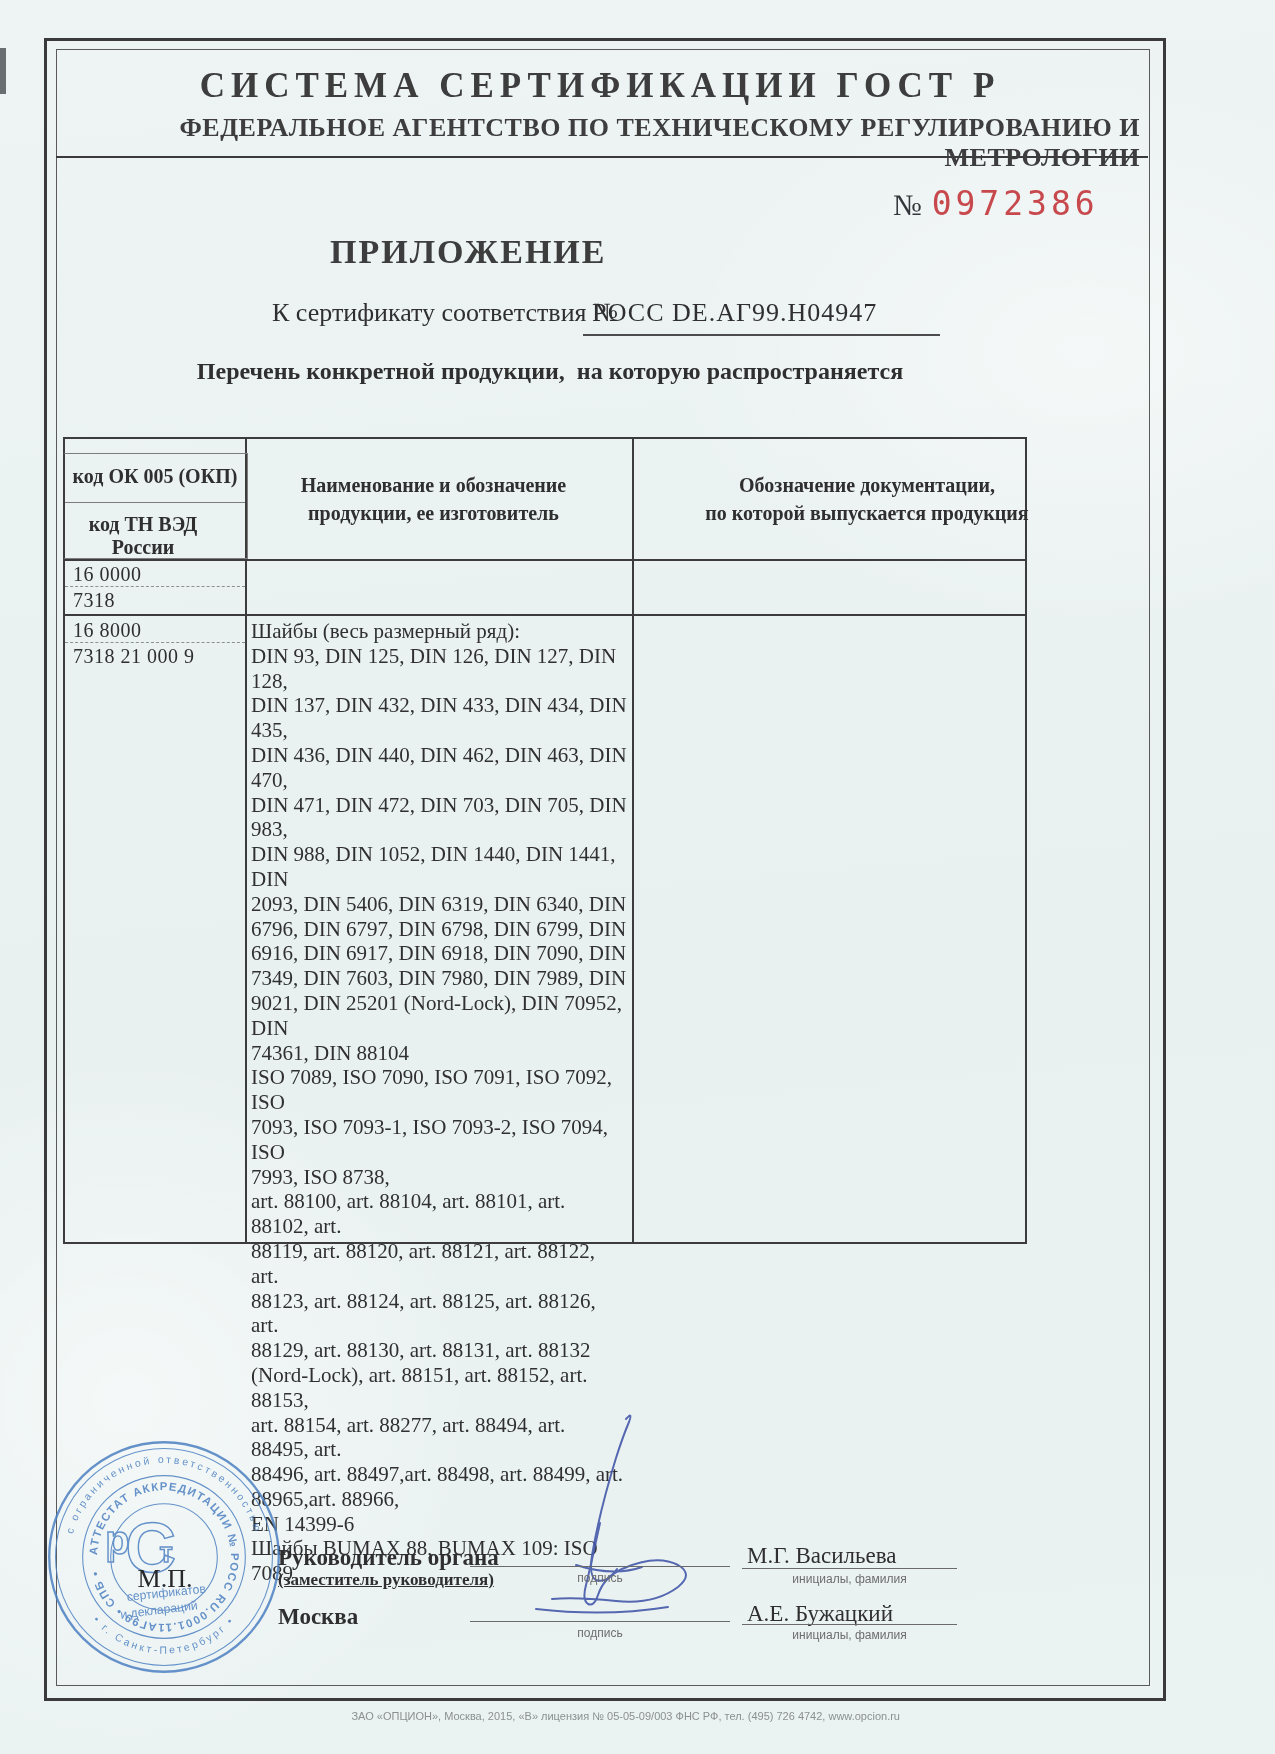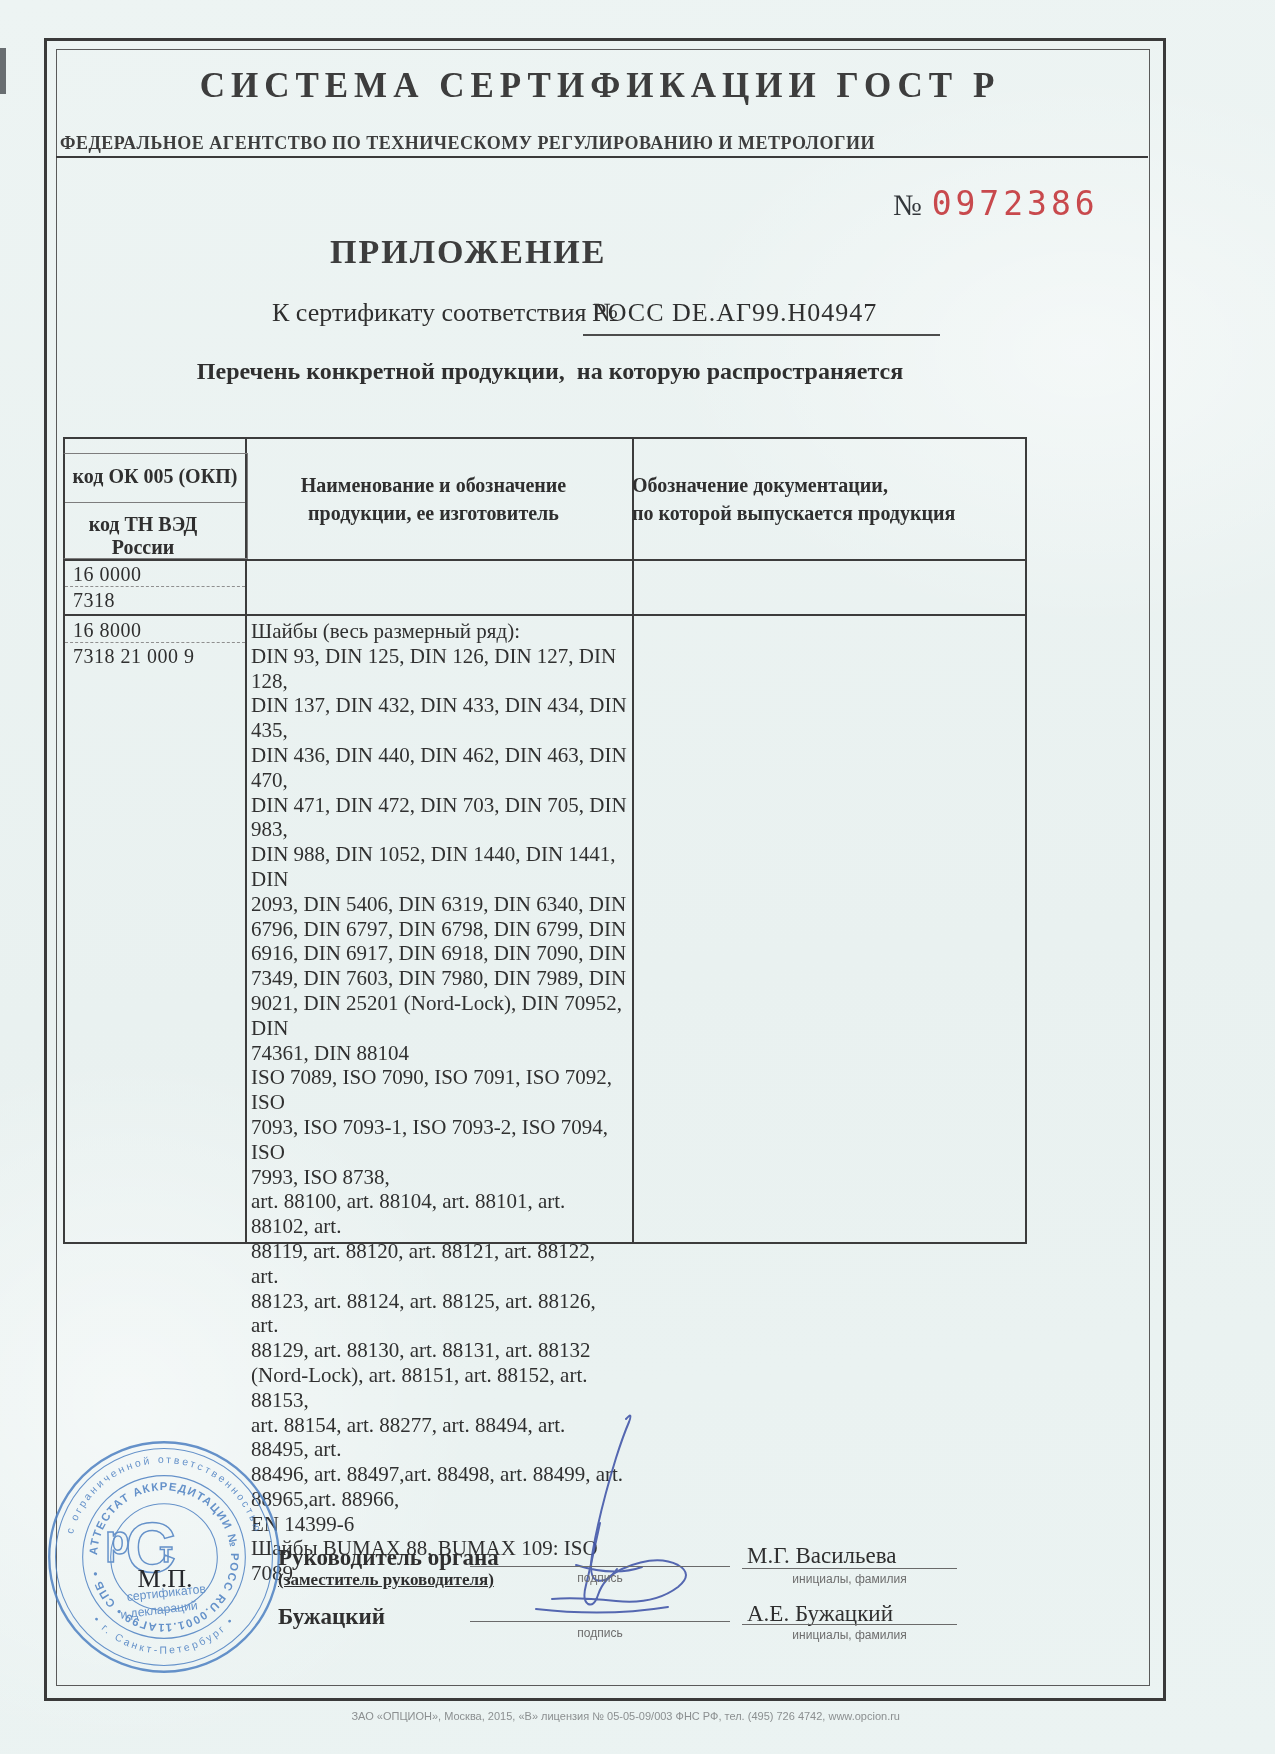--- a/index.html
+++ b/index.html
@@ -16,22 +16,22 @@
     overflow:hidden;
   }
   .abs{position:absolute;}
   
   .frame-outer{left:44px;top:38px;width:1116px;height:1657px;border:3px solid #3a3a3a;}
   .frame-inner{left:56px;top:49px;width:1092px;height:1635px;border:1px solid #5a5a5a;}
   
   .header-box{left:56px;top:49px;width:1092px;height:107px;border-bottom:2px solid #3a3a3a;}
   .hdr1{left:60px;top:66px;width:1080px;text-align:center;font-size:35px;font-weight:bold;
         letter-spacing:6px;color:#3d3d3d;}
-  .hdr2{left:60px;top:113px;width:1080px;text-align:left;font-size:18px;font-weight:bold;
-        letter-spacing:0.5px;color:#3d3d3d;margin-top:20px;}
+  .hdr2{left:60px;top:113px;width:1080px;text-align:right;font-size:26px;font-weight:bold;
+        letter-spacing:0.5px;color:#3d3d3d;}
   
   .serial{left:893px;top:184px;font-size:30px;color:#33373b;}
   .serial .num{font-family:"DejaVu Sans Mono","Liberation Mono",monospace;
         font-size:33px;color:#c8494d;letter-spacing:4px;margin-left:10px;}
   
   .title{left:330px;top:233px;width:440px;text-align:left;font-size:34px;font-weight:bold;
         letter-spacing:2px;color:#3d3d3d;}
   
   .cert-label{left:272px;top:298px;font-size:26px;}
   .cert-value{left:592px;top:298px;font-size:26px;letter-spacing:1px;}
@@ -45,21 +45,21 @@
   .tbl .vline2{position:absolute;left:567px;top:0;bottom:0;width:0;border-left:2px solid #3c3c3c;}
   .tbl .hline-head{position:absolute;left:0;right:0;top:120px;height:0;border-top:2px solid #3c3c3c;}
   .tbl .hline-row1{position:absolute;left:0;right:0;top:175px;height:0;border-top:2px solid #3c3c3c;}
   .tbl .col1-headbox{position:absolute;left:-2px;top:14px;width:182px;height:104px;
         border:1px solid #7d7d7d;border-left:2px solid #3c3c3c;}
   .tbl .col1-divider{position:absolute;left:0;top:63px;width:180px;height:0;border-top:1px solid #7d7d7d;}
   .tbl .c1top{position:absolute;left:0;top:26px;width:180px;text-align:center;font-size:20px;font-weight:600;}
   .tbl .c1bot{position:absolute;left:0;top:74px;width:156px;text-align:center;font-size:20px;font-weight:600;}
   .tbl .c2head{position:absolute;left:180px;top:32px;width:377px;text-align:center;font-size:20px;
         font-weight:600;line-height:28px;white-space:pre-line;}
-  .tbl .c3head{position:absolute;left:567px;top:32px;width:470px;font-size:20px;
+  .tbl .c3head{position:absolute;left:567px;top:32px;width:470px;text-align:center;font-size:20px;
         font-weight:600;line-height:28px;white-space:pre-line;}
   .tbl .code{position:absolute;left:8px;font-size:20px;letter-spacing:0.5px;}
   .tbl .dash{position:absolute;left:0;width:180px;height:0;border-top:1px dashed #8f8f8f;}
   .tbl .r1-okp{top:124px;} .tbl .dash-r1{top:147px;} .tbl .r1-tnved{top:150px;}
   .tbl .r2-okp{top:180px;} .tbl .dash-r2{top:203px;} .tbl .r2-tnved{top:206px;}
   .tbl .product{position:absolute;left:186px;top:180px;width:376px;font-size:21px;
         line-height:24.8px;white-space:pre-line;color:#303030;}
   
   .role1a{left:278px;top:1545px;font-size:23px;font-weight:bold;}
   .role1b{left:278px;top:1570px;font-size:17px;font-weight:bold;text-decoration:underline;}
@@ -195,21 +195,21 @@
 
   <svg class="abs ink-svg" viewBox="0 0 320 270">
     <g fill="none" stroke="#4458aa" stroke-width="2" stroke-linecap="round" opacity="0.9">
       <path d="M 186 24 q 7 -8 3 3 q -6 14 -13 36 q -16 52 -23 92 q -5 26 3 30 q 11 4 21 -11 M 136 170 q 38 12 66 2"></path>
       <path d="M 160 128 q -9 42 -14 62 q -4 15 2 19 q 6 3 10 -9 q 6 -18 24 -26 q 34 -15 56 -4 q 16 9 0 22 q -24 18 -62 14 q -40 -4 -64 -2 M 96 214 q 70 8 132 -2"></path>
     </g>
   </svg>
 
   <div class="abs role1a">Руководитель органа</div>
   <div class="abs role1b">(заместитель руководителя)</div>
-  <div class="abs role2">Бужацкий</div>
+  <div class="abs role2">Москва</div>
 
   <div class="abs sigline sigline1"></div>
   <div class="abs caption cap-sig1">подпись</div>
   <div class="abs sigline sigline2"></div>
   <div class="abs caption cap-sig2">подпись</div>
 
   <div class="abs name1">М.Г. Васильева</div>
   <div class="abs sigline nameline1"></div>
   <div class="abs caption cap-name1">инициалы, фамилия</div>
 

